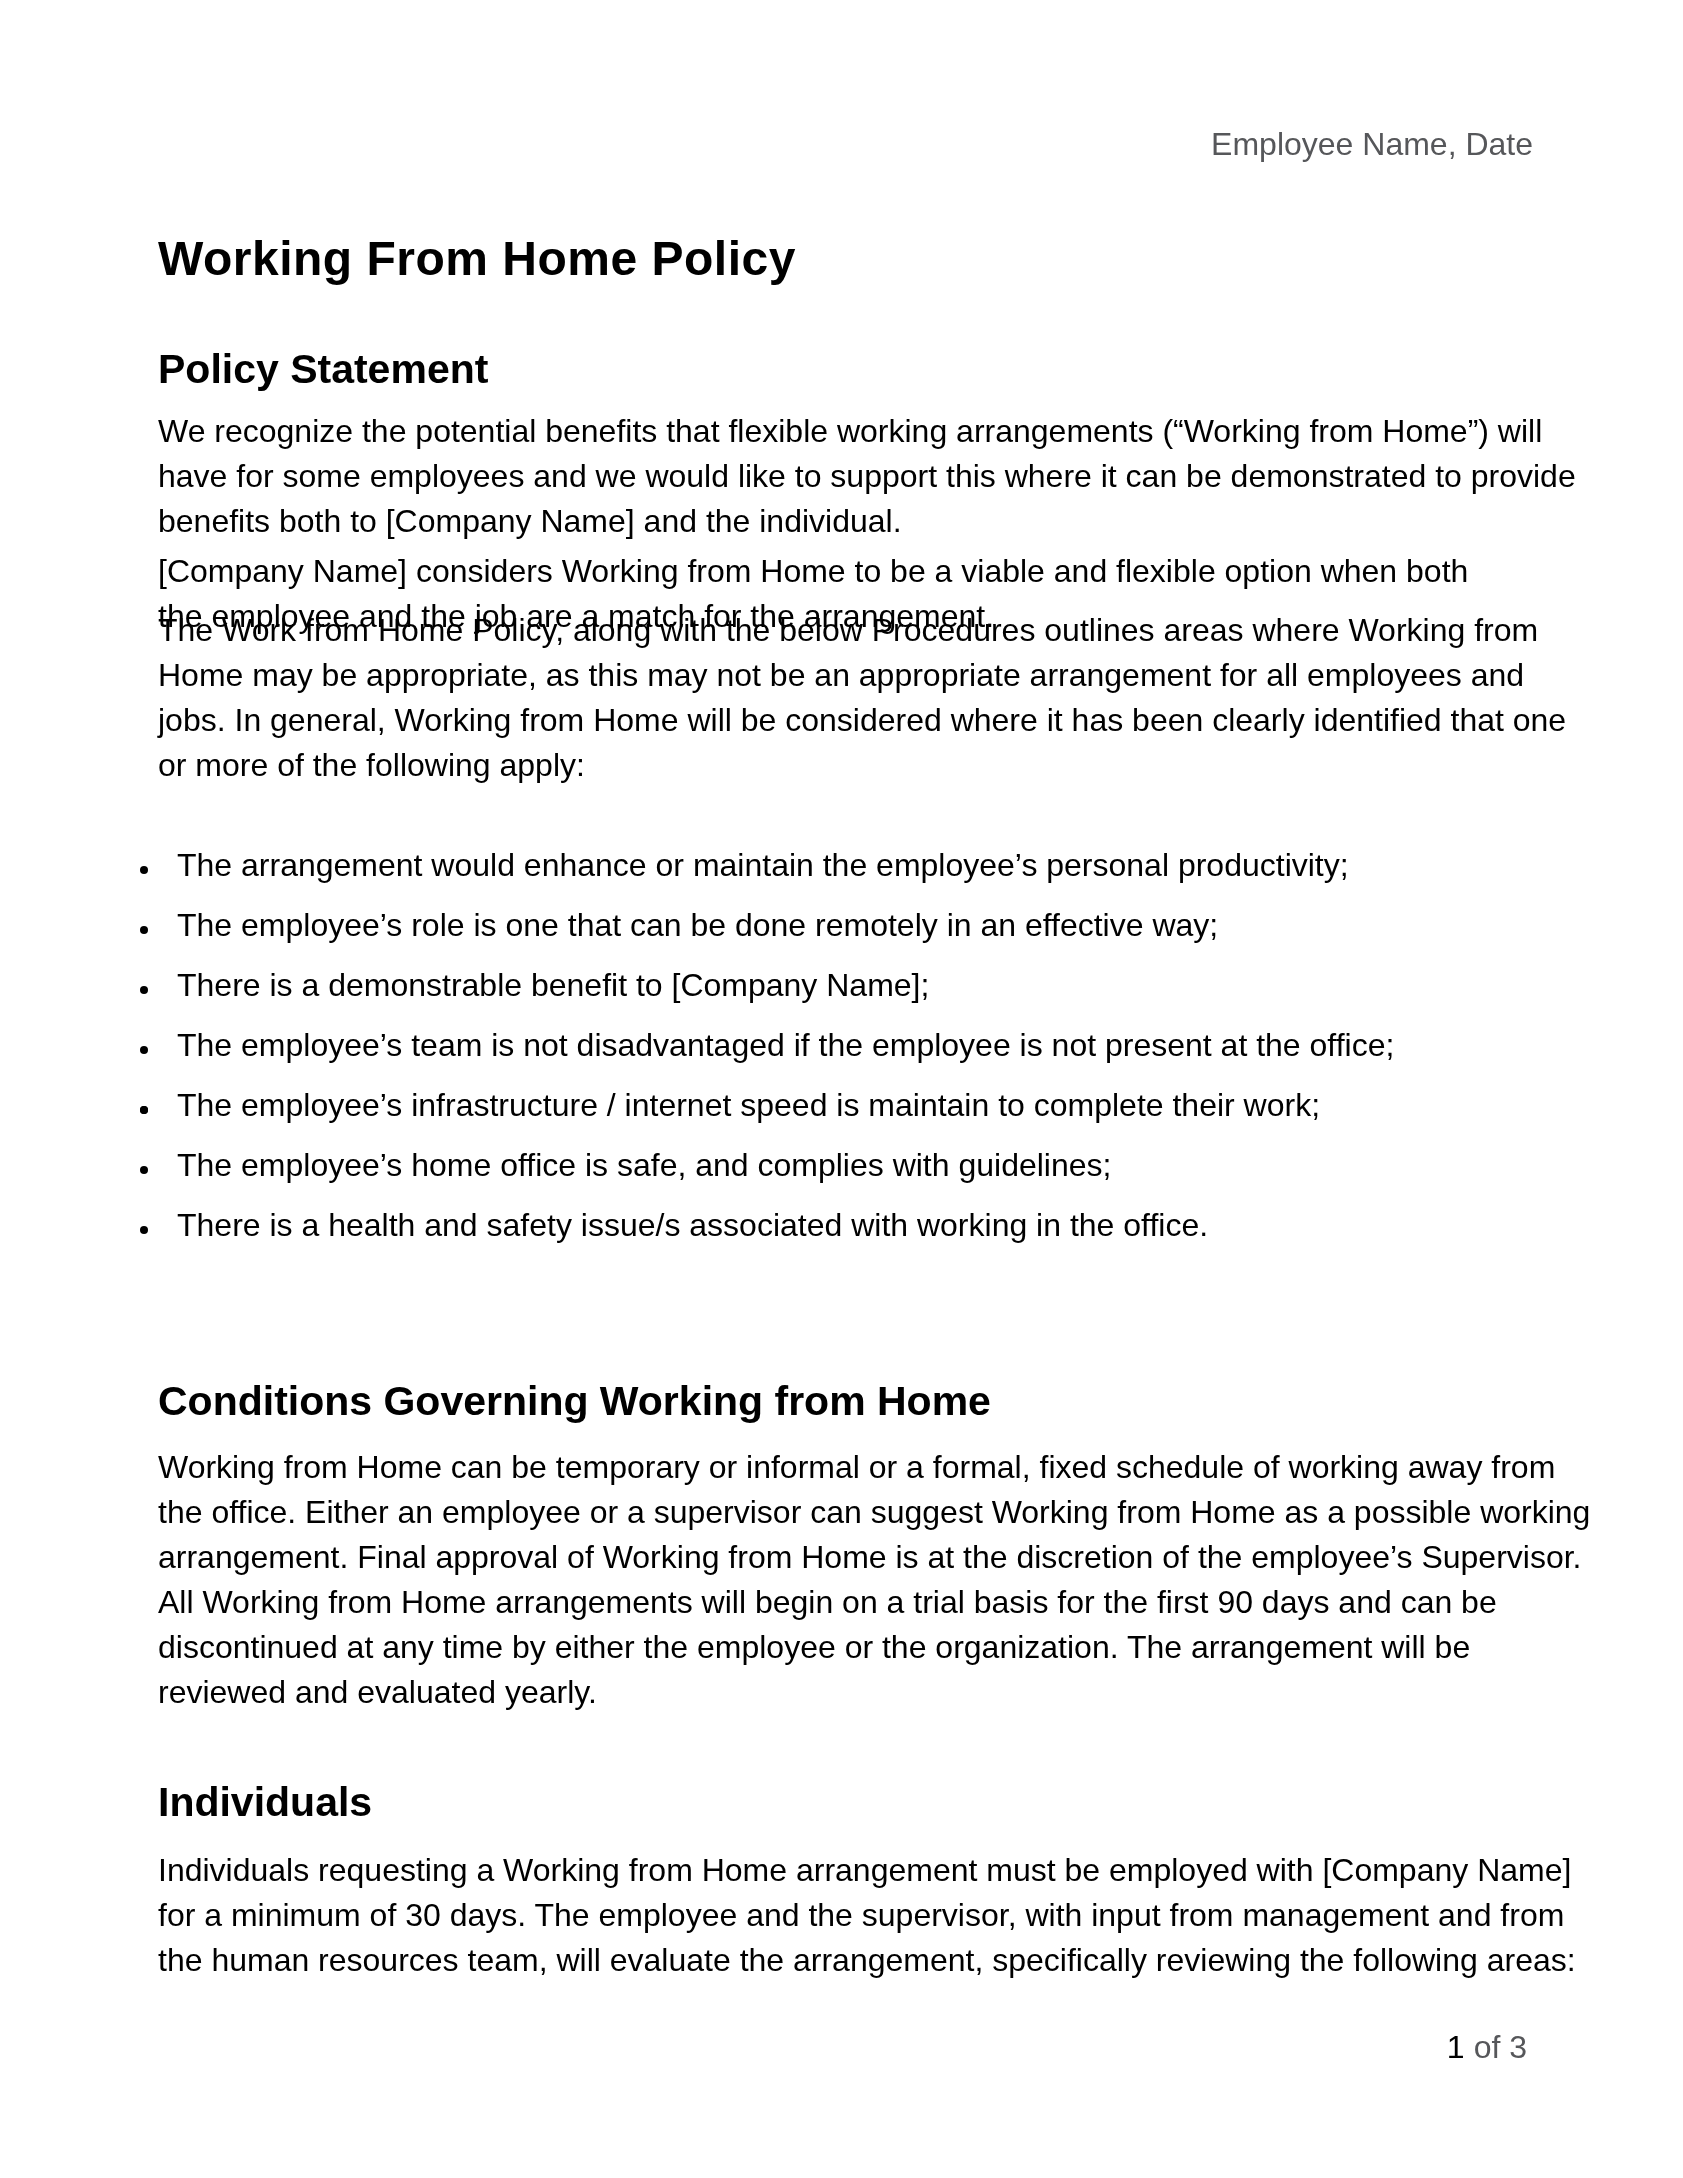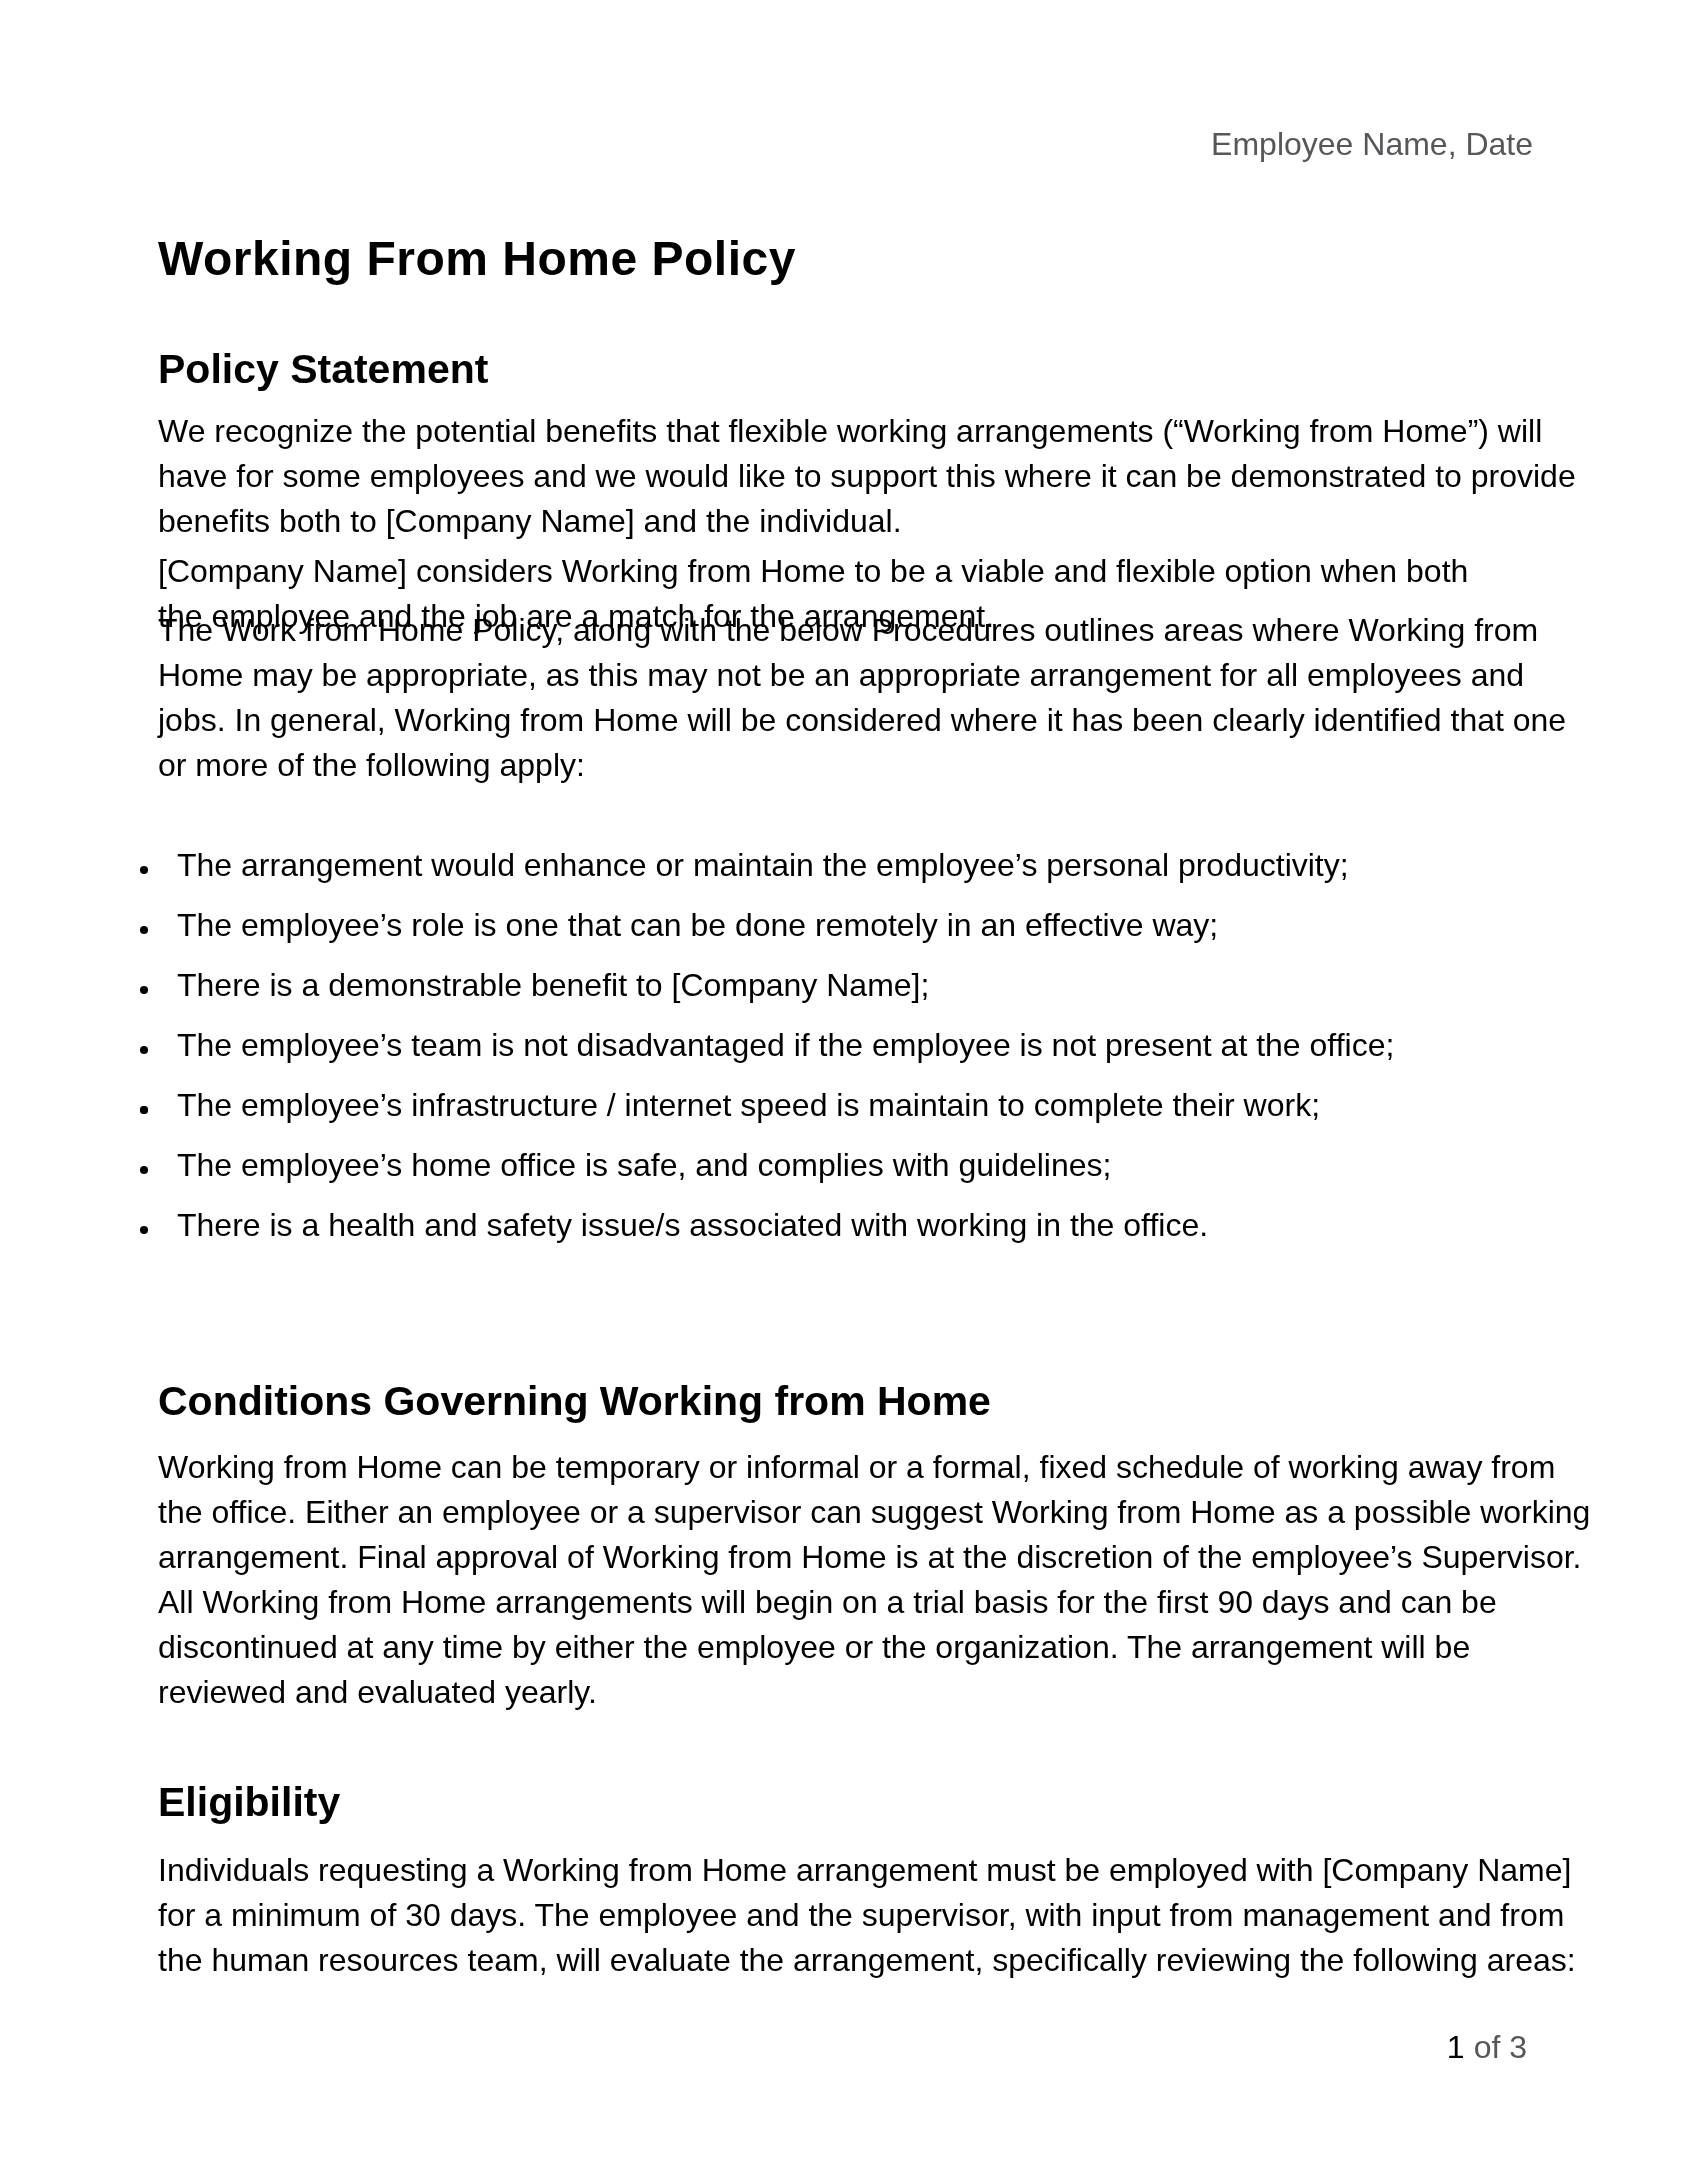--- a/index.html
+++ b/index.html
@@ -116,21 +116,21 @@
   </ul>
 
   <h2 class="abs sec-heading h-conditions">Conditions Governing Working from Home</h2>
   <p class="abs body-text p4">Working from Home can be temporary or informal or a formal, fixed schedule of working away from
 the office. Either an employee or a supervisor can suggest Working from Home as a possible working
 arrangement. Final approval of Working from Home is at the discretion of the employee’s Supervisor.
 All Working from Home arrangements will begin on a trial basis for the first 90 days and can be
 discontinued at any time by either the employee or the organization. The arrangement will be
 reviewed and evaluated yearly.</p>
 
-  <h2 class="abs sec-heading h-eligibility">Eligibility</h2>
+  <h2 class="abs sec-heading h-eligibility">Individuals</h2>
   <p class="abs body-text p5">Individuals requesting a Working from Home arrangement must be employed with [Company Name]
 for a minimum of 30 days. The employee and the supervisor, with input from management and from
 the human resources team, will evaluate the arrangement, specifically reviewing the following areas:</p>
 
   <div class="abs footer">
     <span class="num">1</span><span class="ofl">of 3</span>
   </div>
 
 </div>
 

